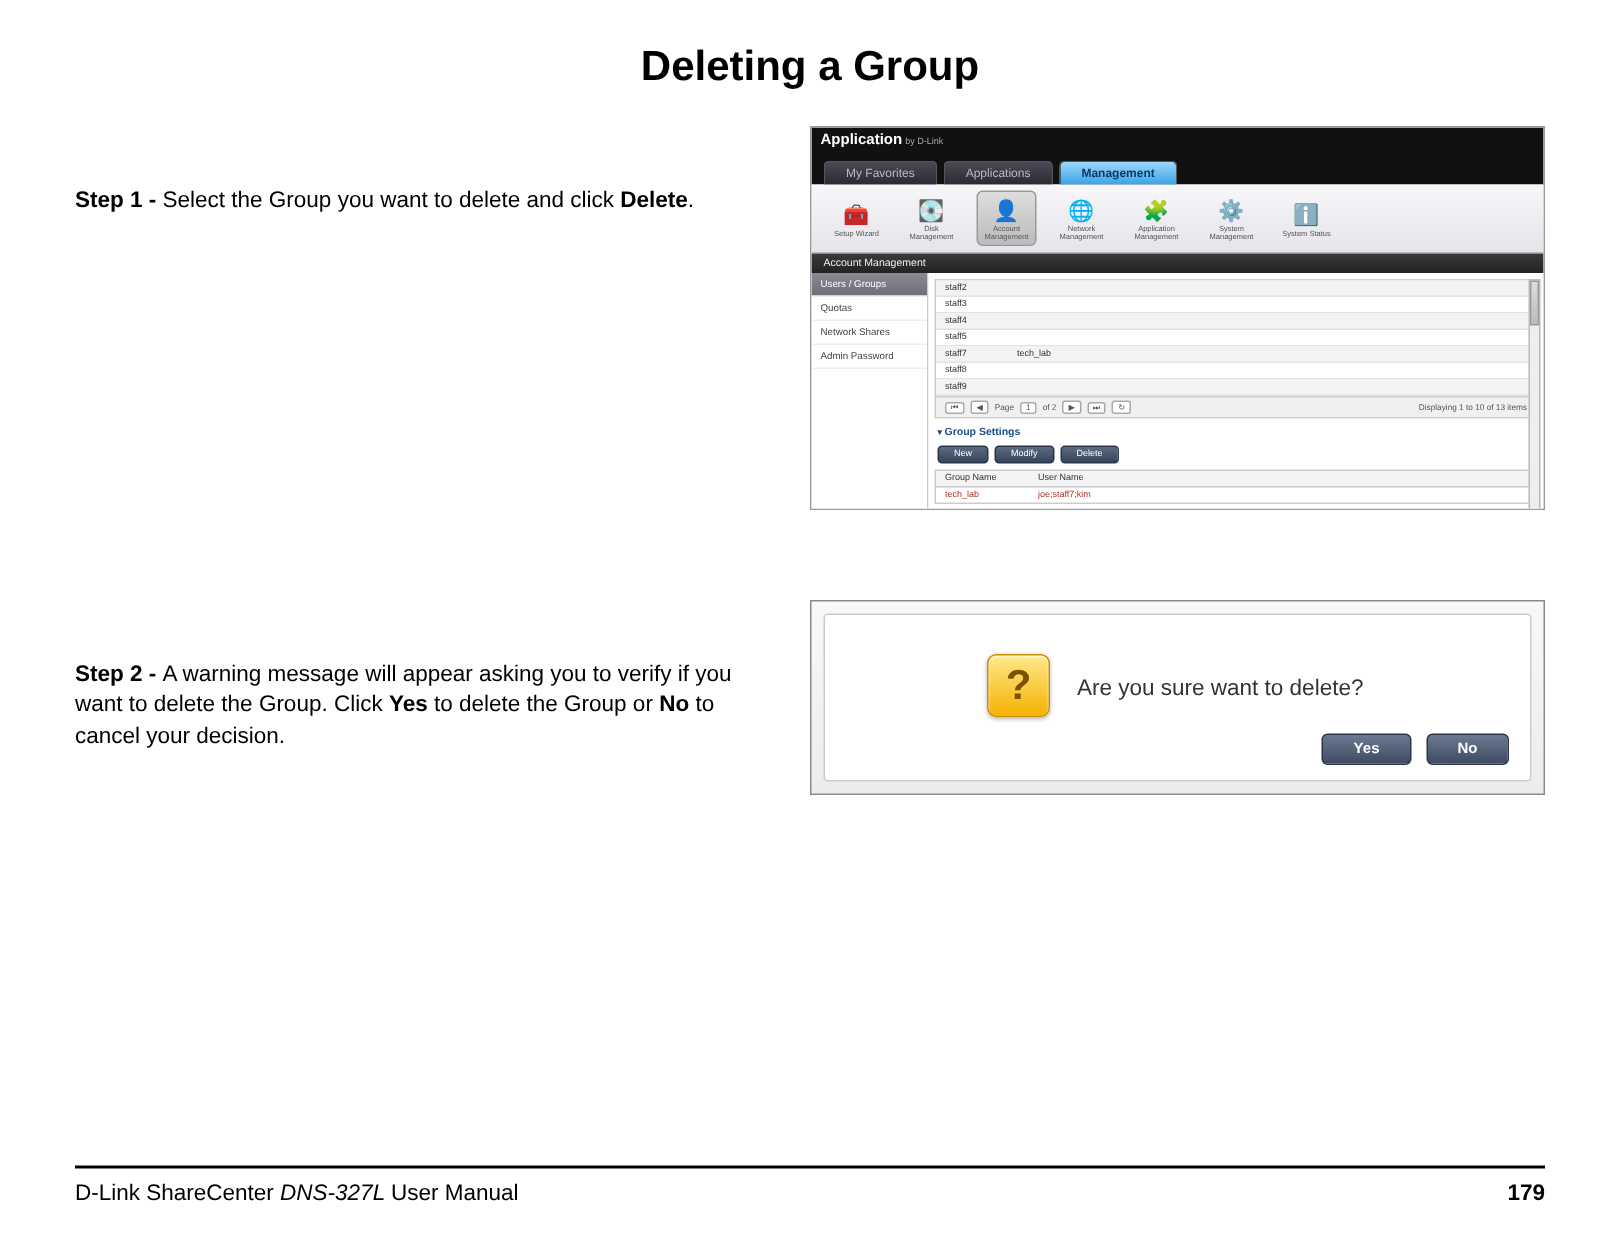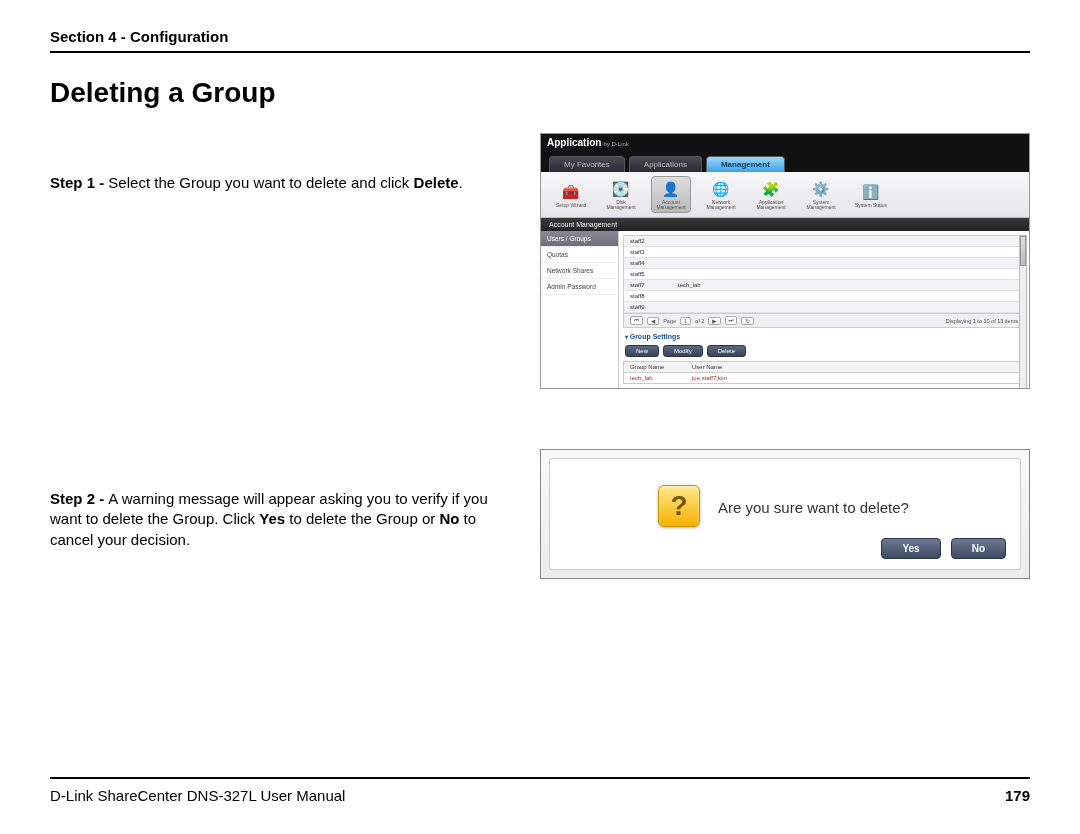--- a/index.html
+++ b/index.html
@@ -15,20 +15,21 @@
     padding: 28px 50px 0 50px;
   }
   .section-header {
     font-weight: 700;
     font-size: 15px;
     padding-bottom: 6px;
     border-bottom: 2px solid #000;
     margin-bottom: 24px;
   }
   .page-title {
+    text-align: center;
     font-size: 28px;
     font-weight: 700;
     margin-bottom: 24px;
   }
   .step-row {
     display: flex;
     gap: 20px;
     margin-bottom: 60px;
   }
   .step-text {
@@ -225,27 +226,26 @@
   .footer {
     position: absolute;
     left: 50px; right: 50px; bottom: 30px;
     border-top: 2px solid #000;
     padding-top: 8px;
     display: flex;
     justify-content: space-between;
     font-size: 15px;
   }
   .footer .left b { font-weight:400; }
-  .footer .left .model { font-weight:400; }
+  .footer .left .model { font-weight:400;font-style:italic; }
 </style>
 </head>
 <body>
 
 <div class="page">
-  <div class="section-header">Section 4 - Configuration</div>
 
   <h1 class="page-title">Deleting a Group</h1>
 
   <div class="step-row">
     <div class="step-text">
       <b>Step 1 - </b><span>Select the Group you want to delete and click </span><b>Delete</b><span>.</span>
     </div>
 
     <div class="shot1">
       <div class="sc-topbar">

